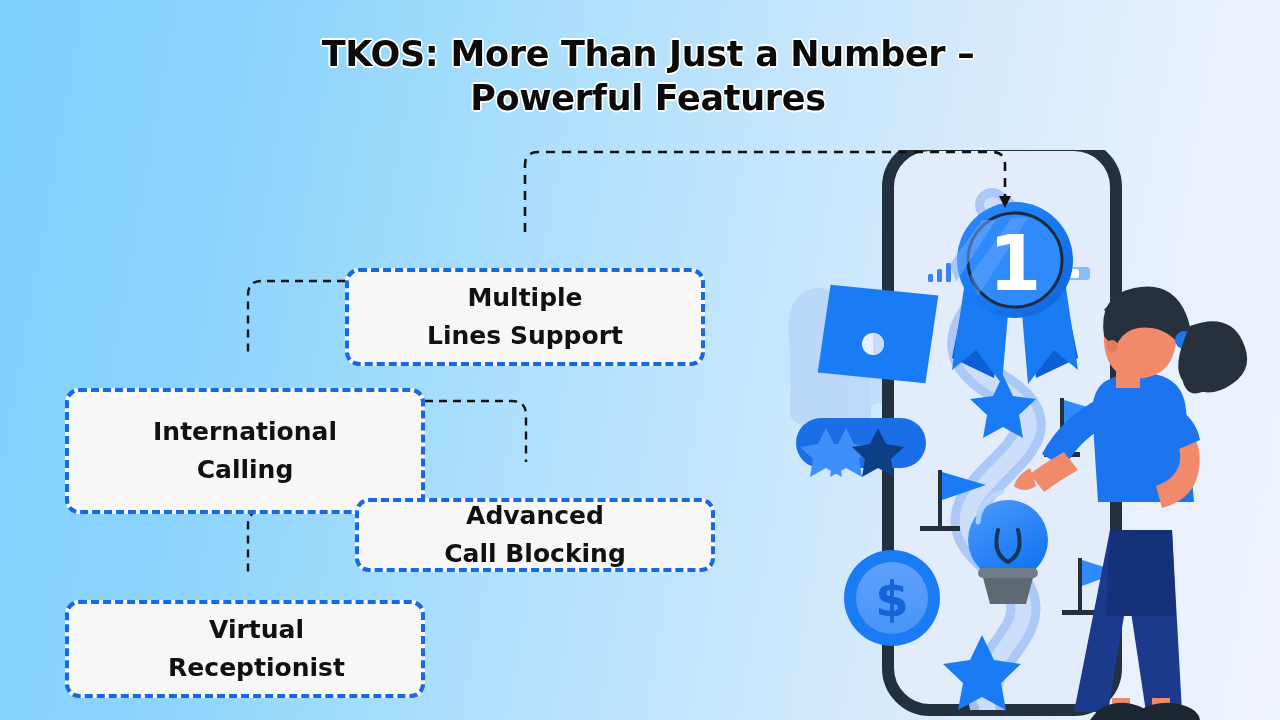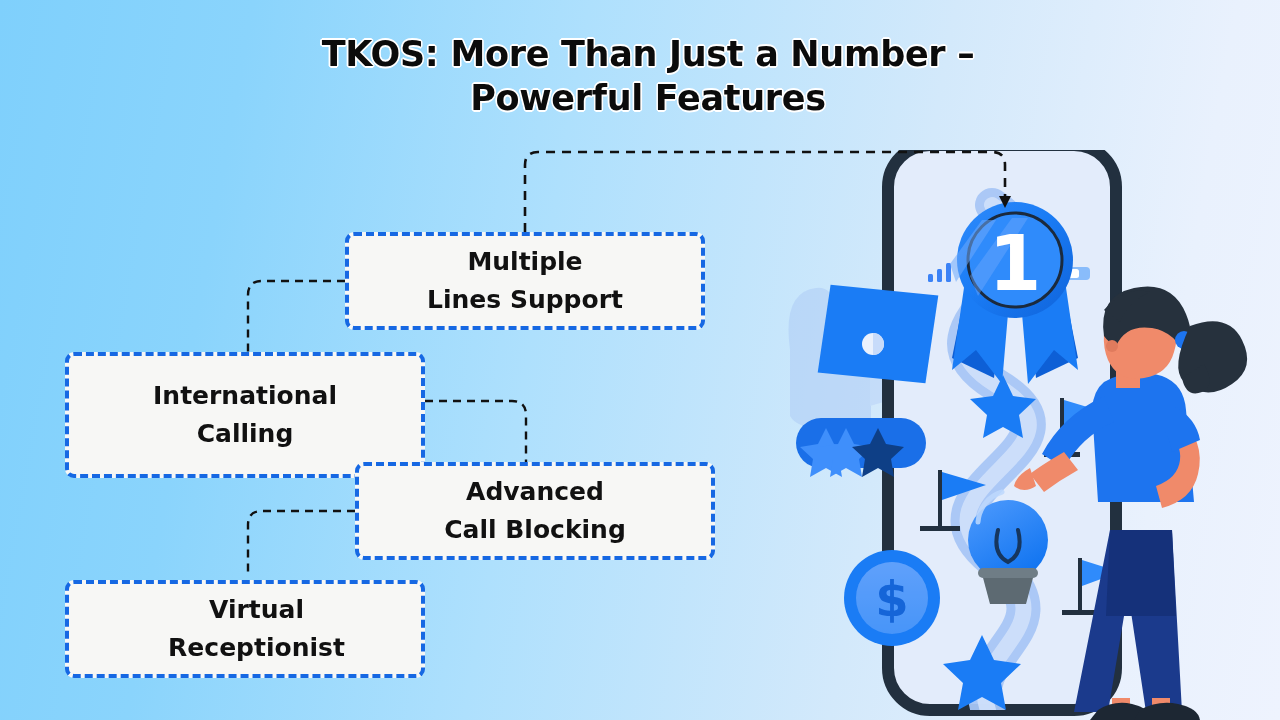--- a/index.html
+++ b/index.html
@@ -28,36 +28,37 @@
       1.2px -1.2px 0 #ffffff, -1.2px -1.2px 0 #ffffff;
     white-space:pre-line;
     pointer-events:none;
   }
 
   
   .card {
     position:absolute;
     background:#f7f7f5;
     border:4px dashed #1668e3;
-    border-radius:9px;
+    border-radius:14px;
     display:flex;
     align-items:center;
     justify-content:center;
     text-align:center;
     font-weight:bold;
     font-size:25px;
     line-height:38px;
     color:#111111;
     white-space:pre-line;
     z-index:6;
+    margin-top:36px;
   }
   #card-multiple     { left:345px; top:232px;  width:360px; height:98px; }
   #card-international{ left:65px;  top:352px;  width:360px; height:126px; }
-  #card-advanced     { left:355px; top:462px;  width:360px; height:98px; }
-  #card-virtual      { left:65px;  top:580px;  width:360px; height:98px;padding-left:23px; }
+  #card-advanced     { left:355px; top:462px;  width:360px; height:74px; }
+  #card-virtual      { left:65px;  top:564px;  width:360px; height:98px;padding-left:23px; }
 
   
   #connectors { position:absolute; left:0; top:0; width:1280px; height:720px; z-index:5; }
 
   
   #illustration { position:absolute; left:760px; top:150px; width:520px; height:570px; z-index:3; }
 </style>
 </head>
 <body>
 

